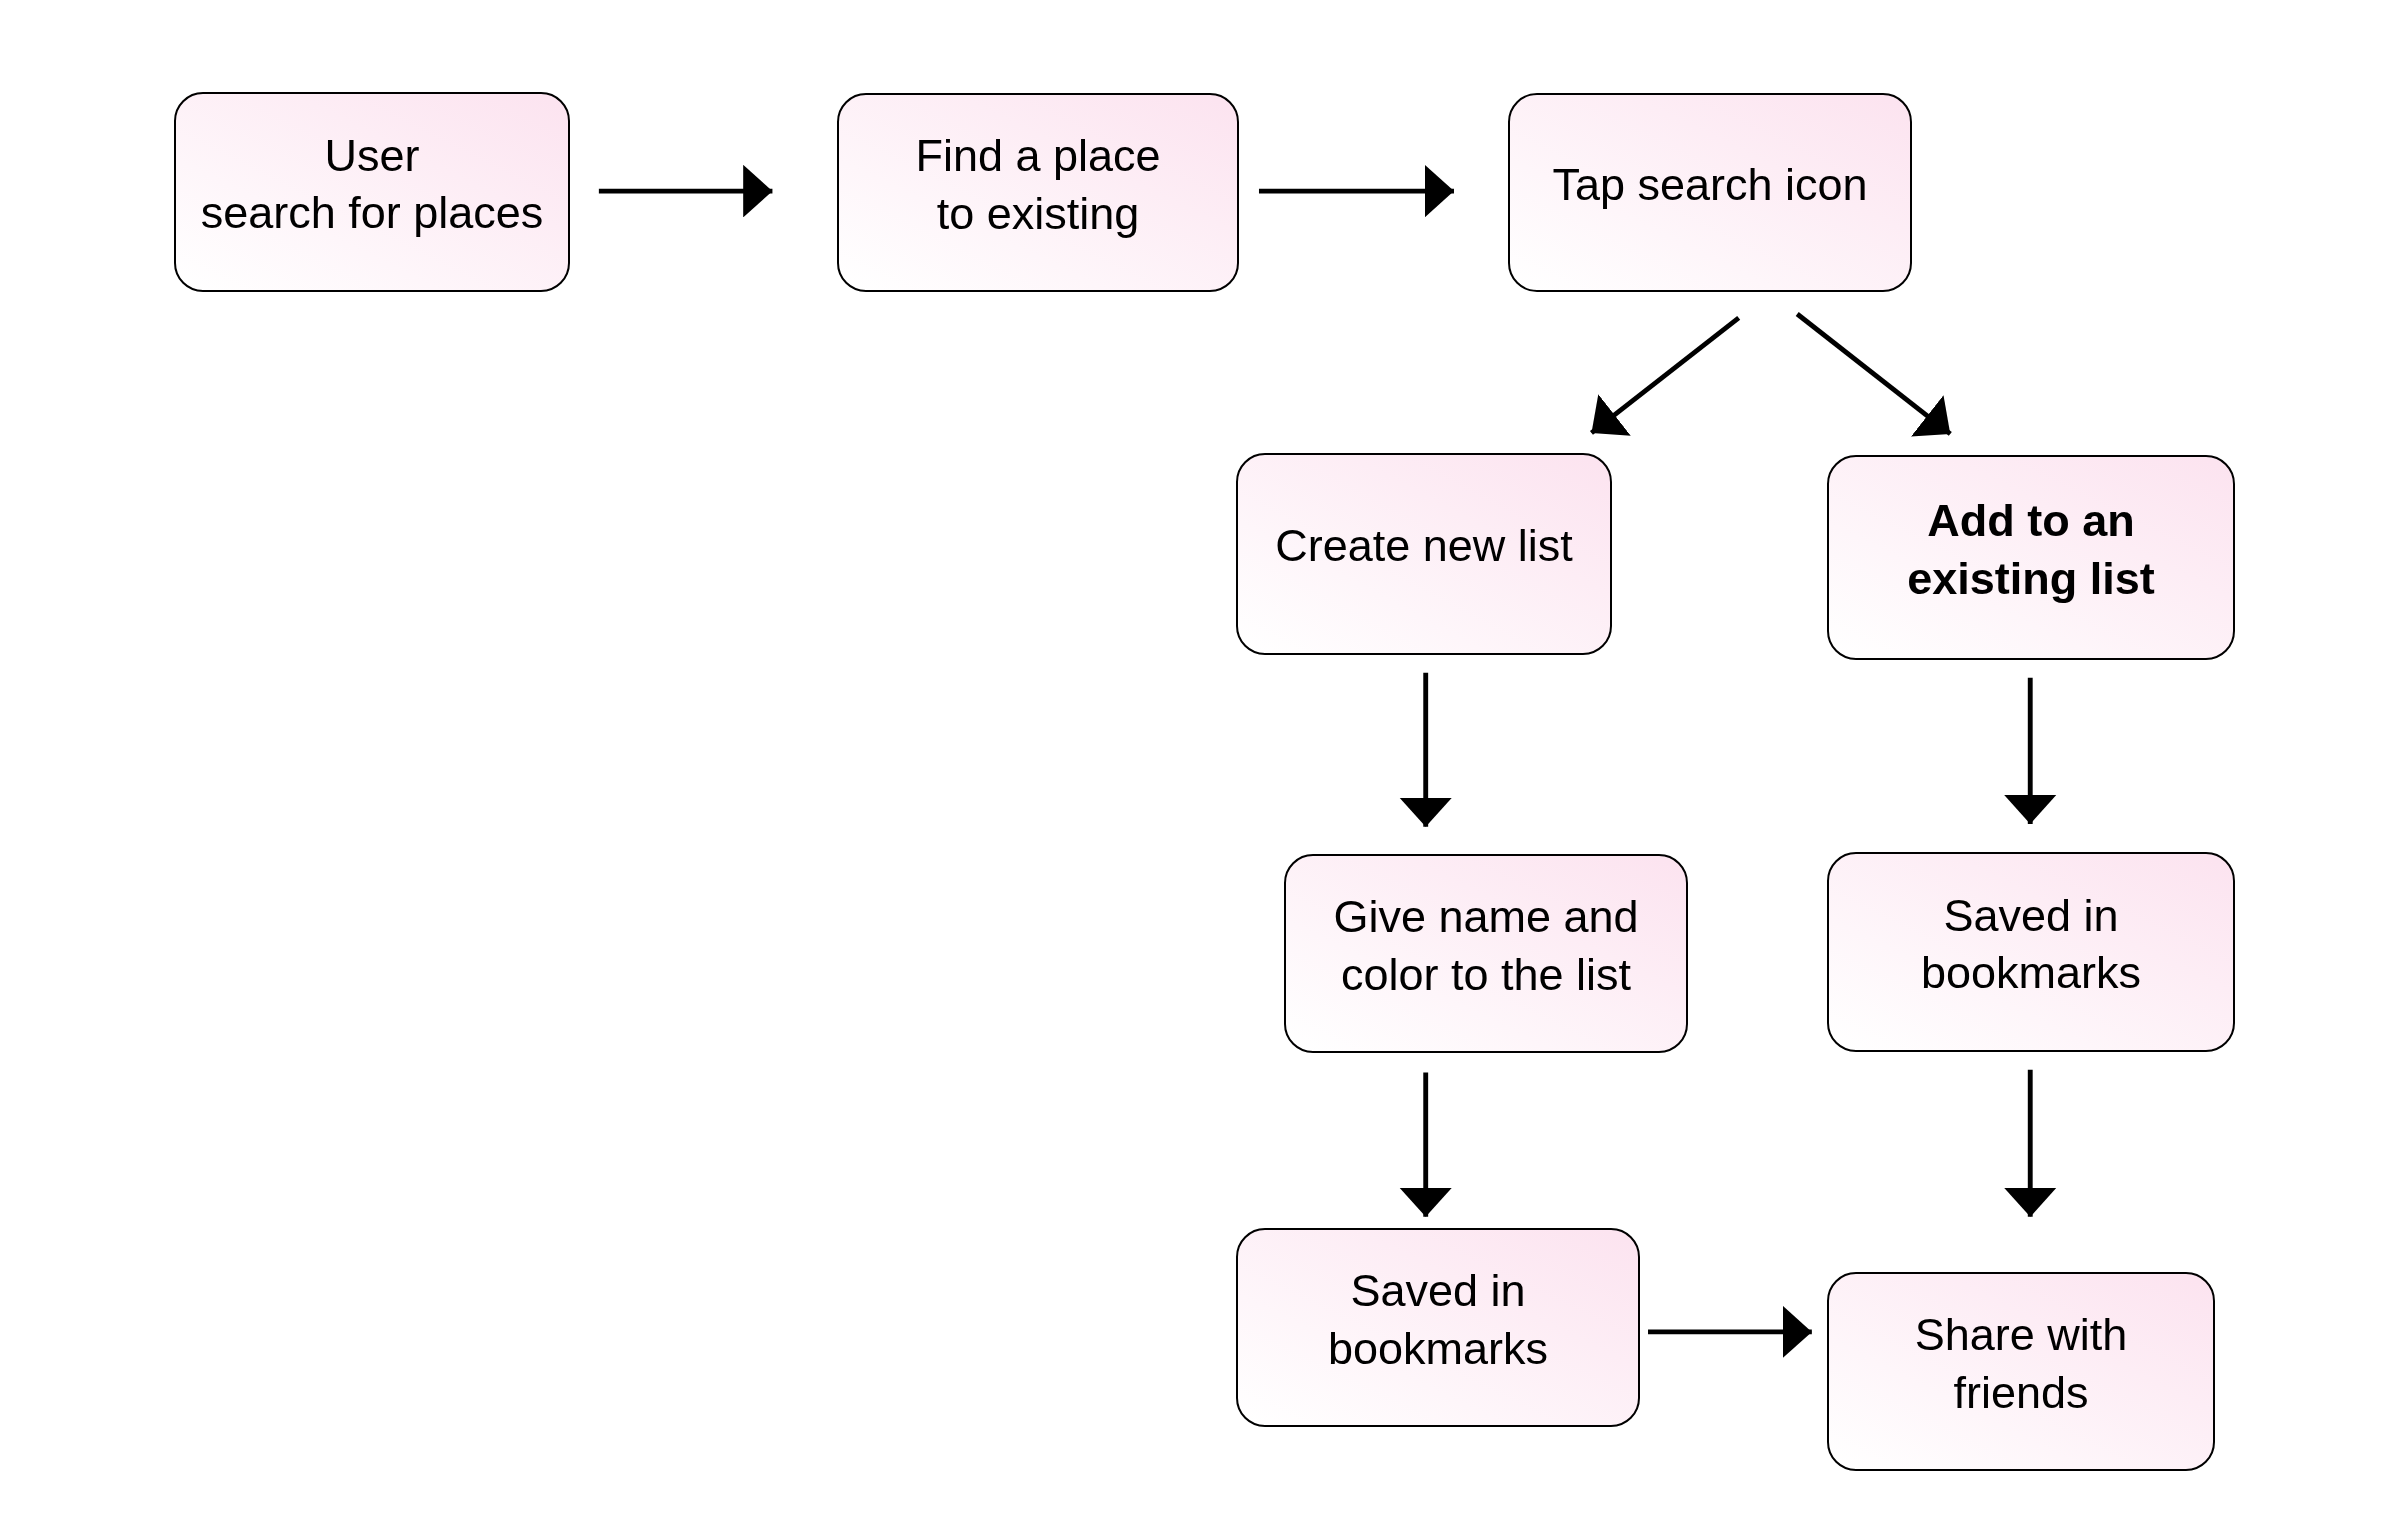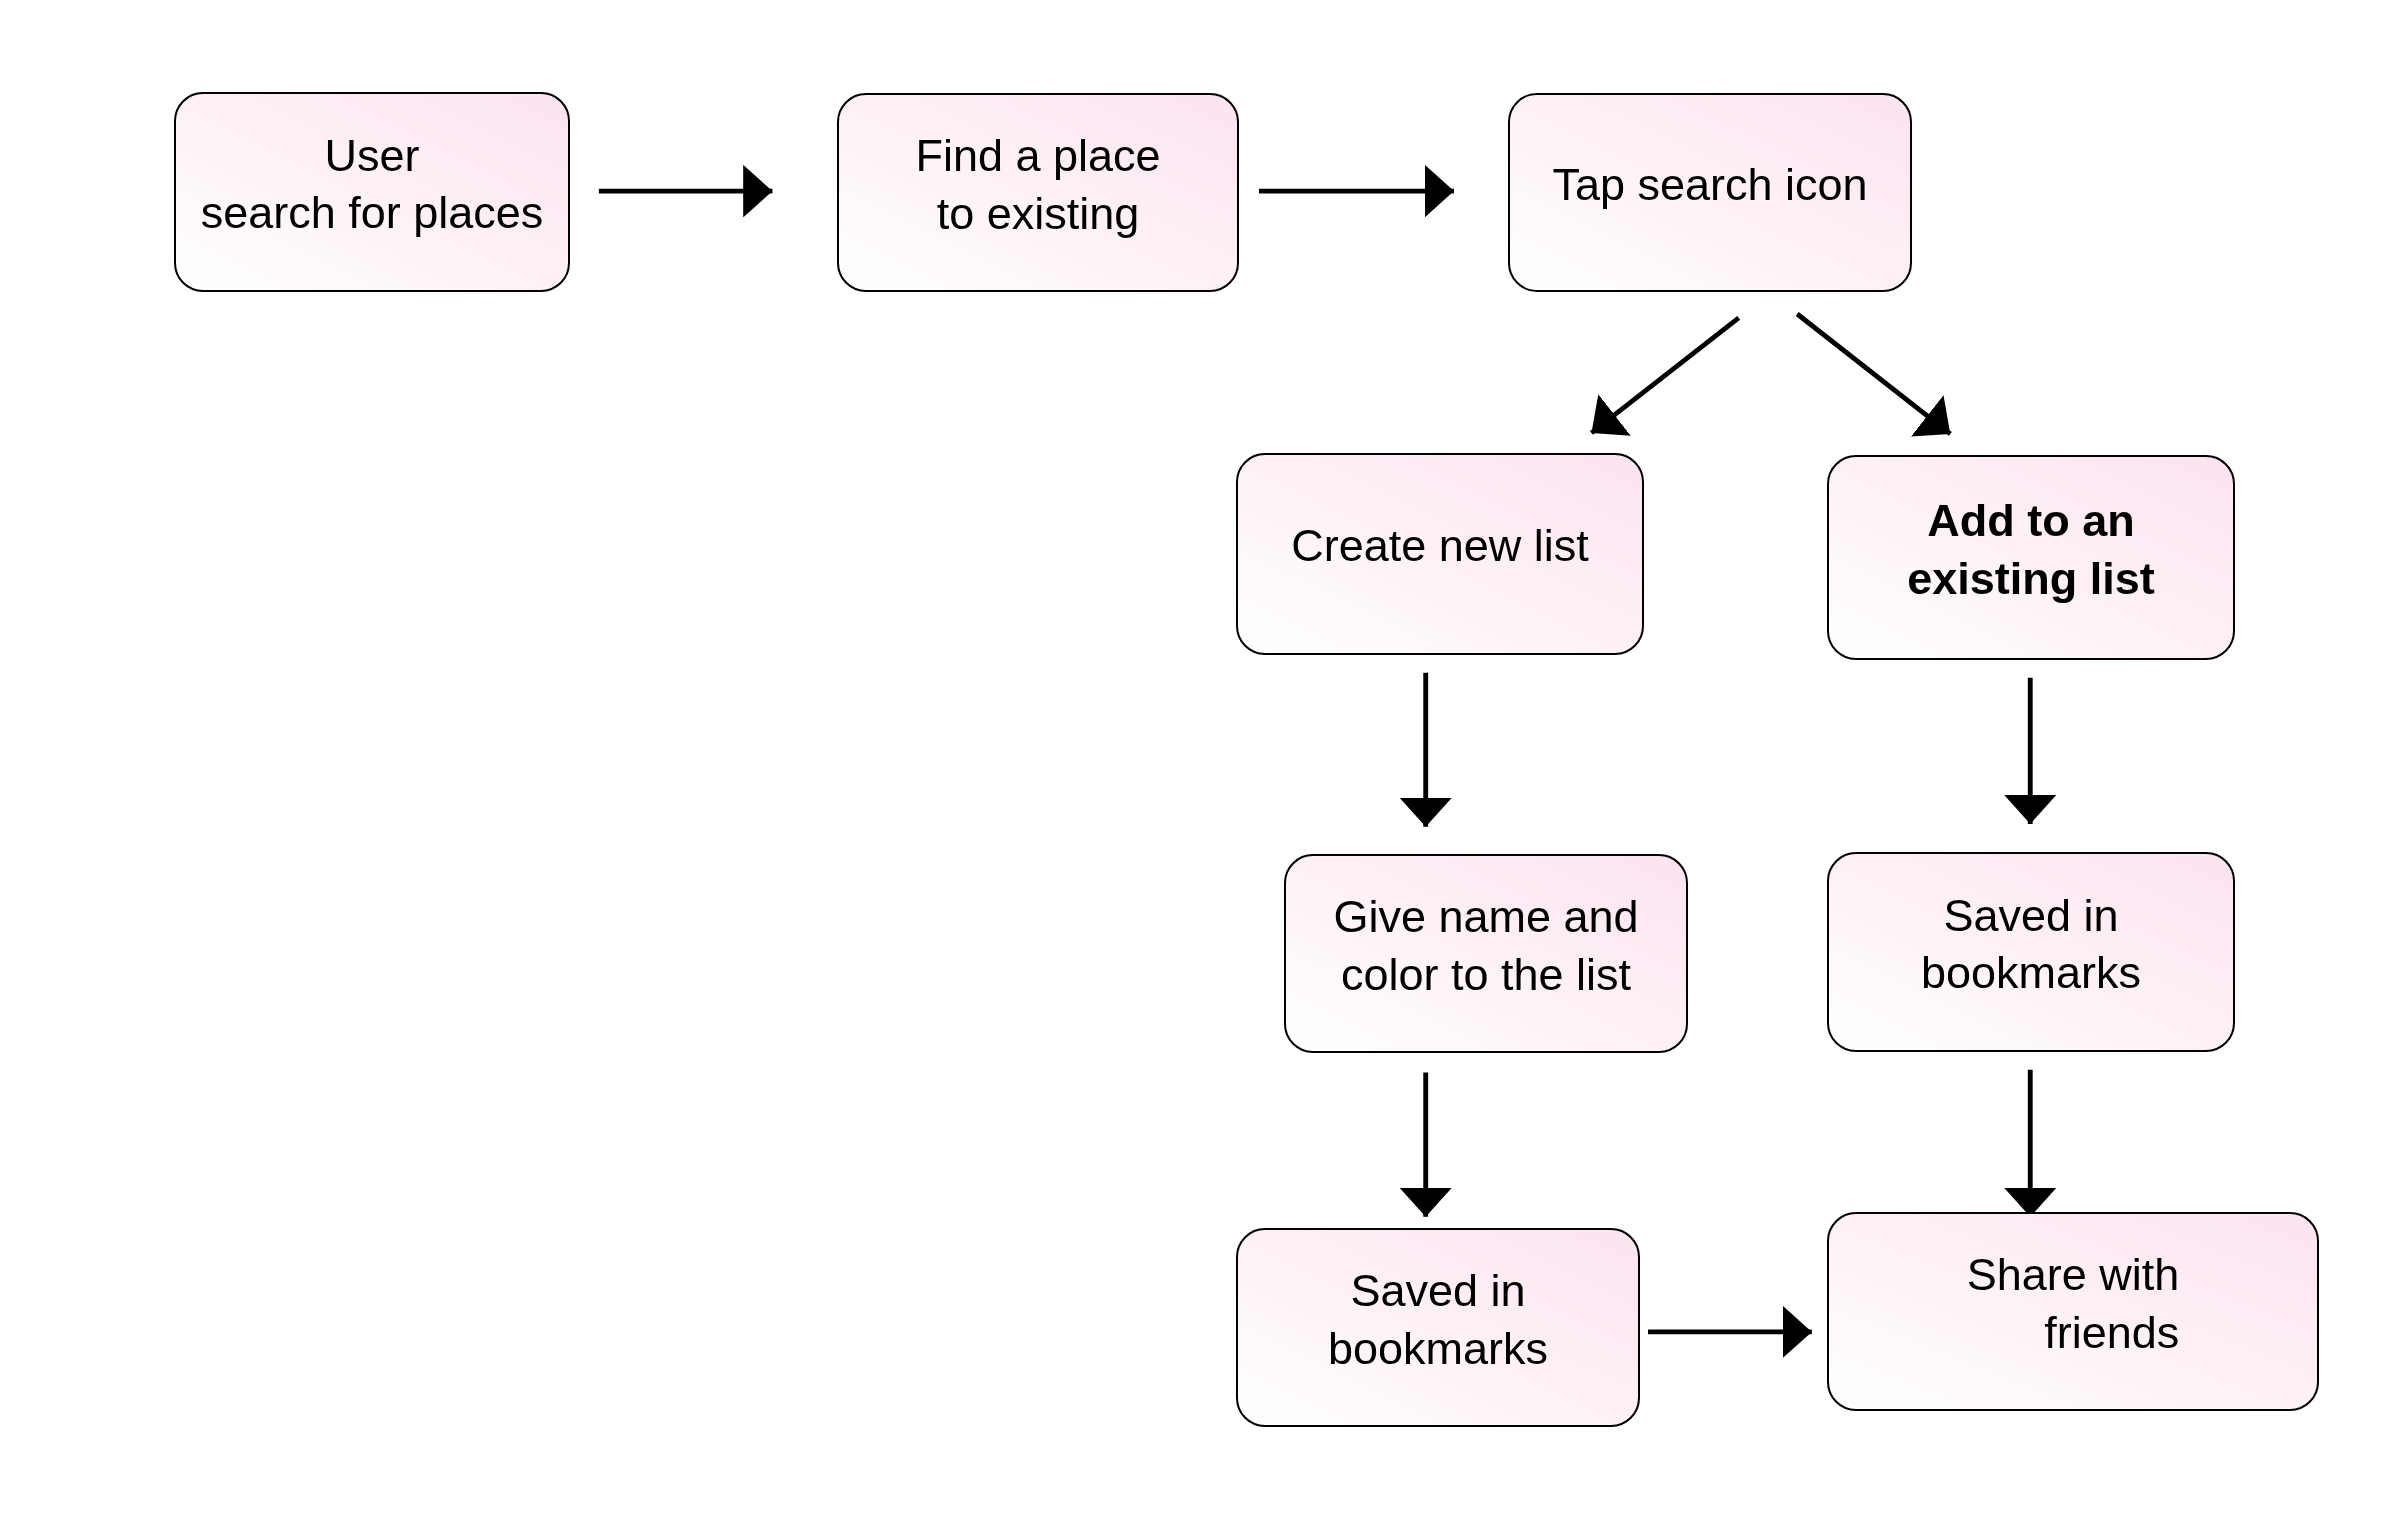--- a/index.html
+++ b/index.html
@@ -46,26 +46,26 @@
     display:flex;
     align-items:center;
     justify-content:center;
     white-space:pre-line;
     padding:0 9.8px 15.6px 9.8px;
   }
   
   .n-user   {left:174px;  top:92px;   width:396px; height:200px;}
   .n-find   {left:837px;  top:93px;   width:402px; height:199px;}
   .n-tap    {left:1508px; top:93px;   width:404px; height:199px;}
-  .n-create {left:1236px; top:453px;  width:408px; height:202px;}
+  .n-create {left:1236px; top:453px;  width:376px; height:202px;}
   .n-add    {left:1827px; top:455px;  width:408px; height:205px;font-weight:bold;}
   .n-name   {left:1236px; top:854px;  width:404px; height:199px;margin-left:48px;}
   .n-savedr {left:1827px; top:852px;  width:408px; height:200px;}
   .n-savedl {left:1236px; top:1228px; width:404px; height:199px;}
-  .n-share  {left:1827px; top:1212px; width:492px; height:199px;text-align:right;}
+  .n-share  {left:1827px; top:1272px; width:388px; height:199px;}
 </style>
 </head>
 <body>
 
 <div class="canvas">
 
   <svg class="arrows" width="2399" height="1524" viewBox="0 0 2460 1563" xmlns="http://www.w3.org/2000/svg">
     <defs>
       <marker id="ah" viewBox="0 0 30 54" refX="30" refY="27" markerWidth="30" markerHeight="54" markerUnits="userSpaceOnUse" orient="auto">
         <path d="M0,0 L30,27 L0,54 Z"></path>

